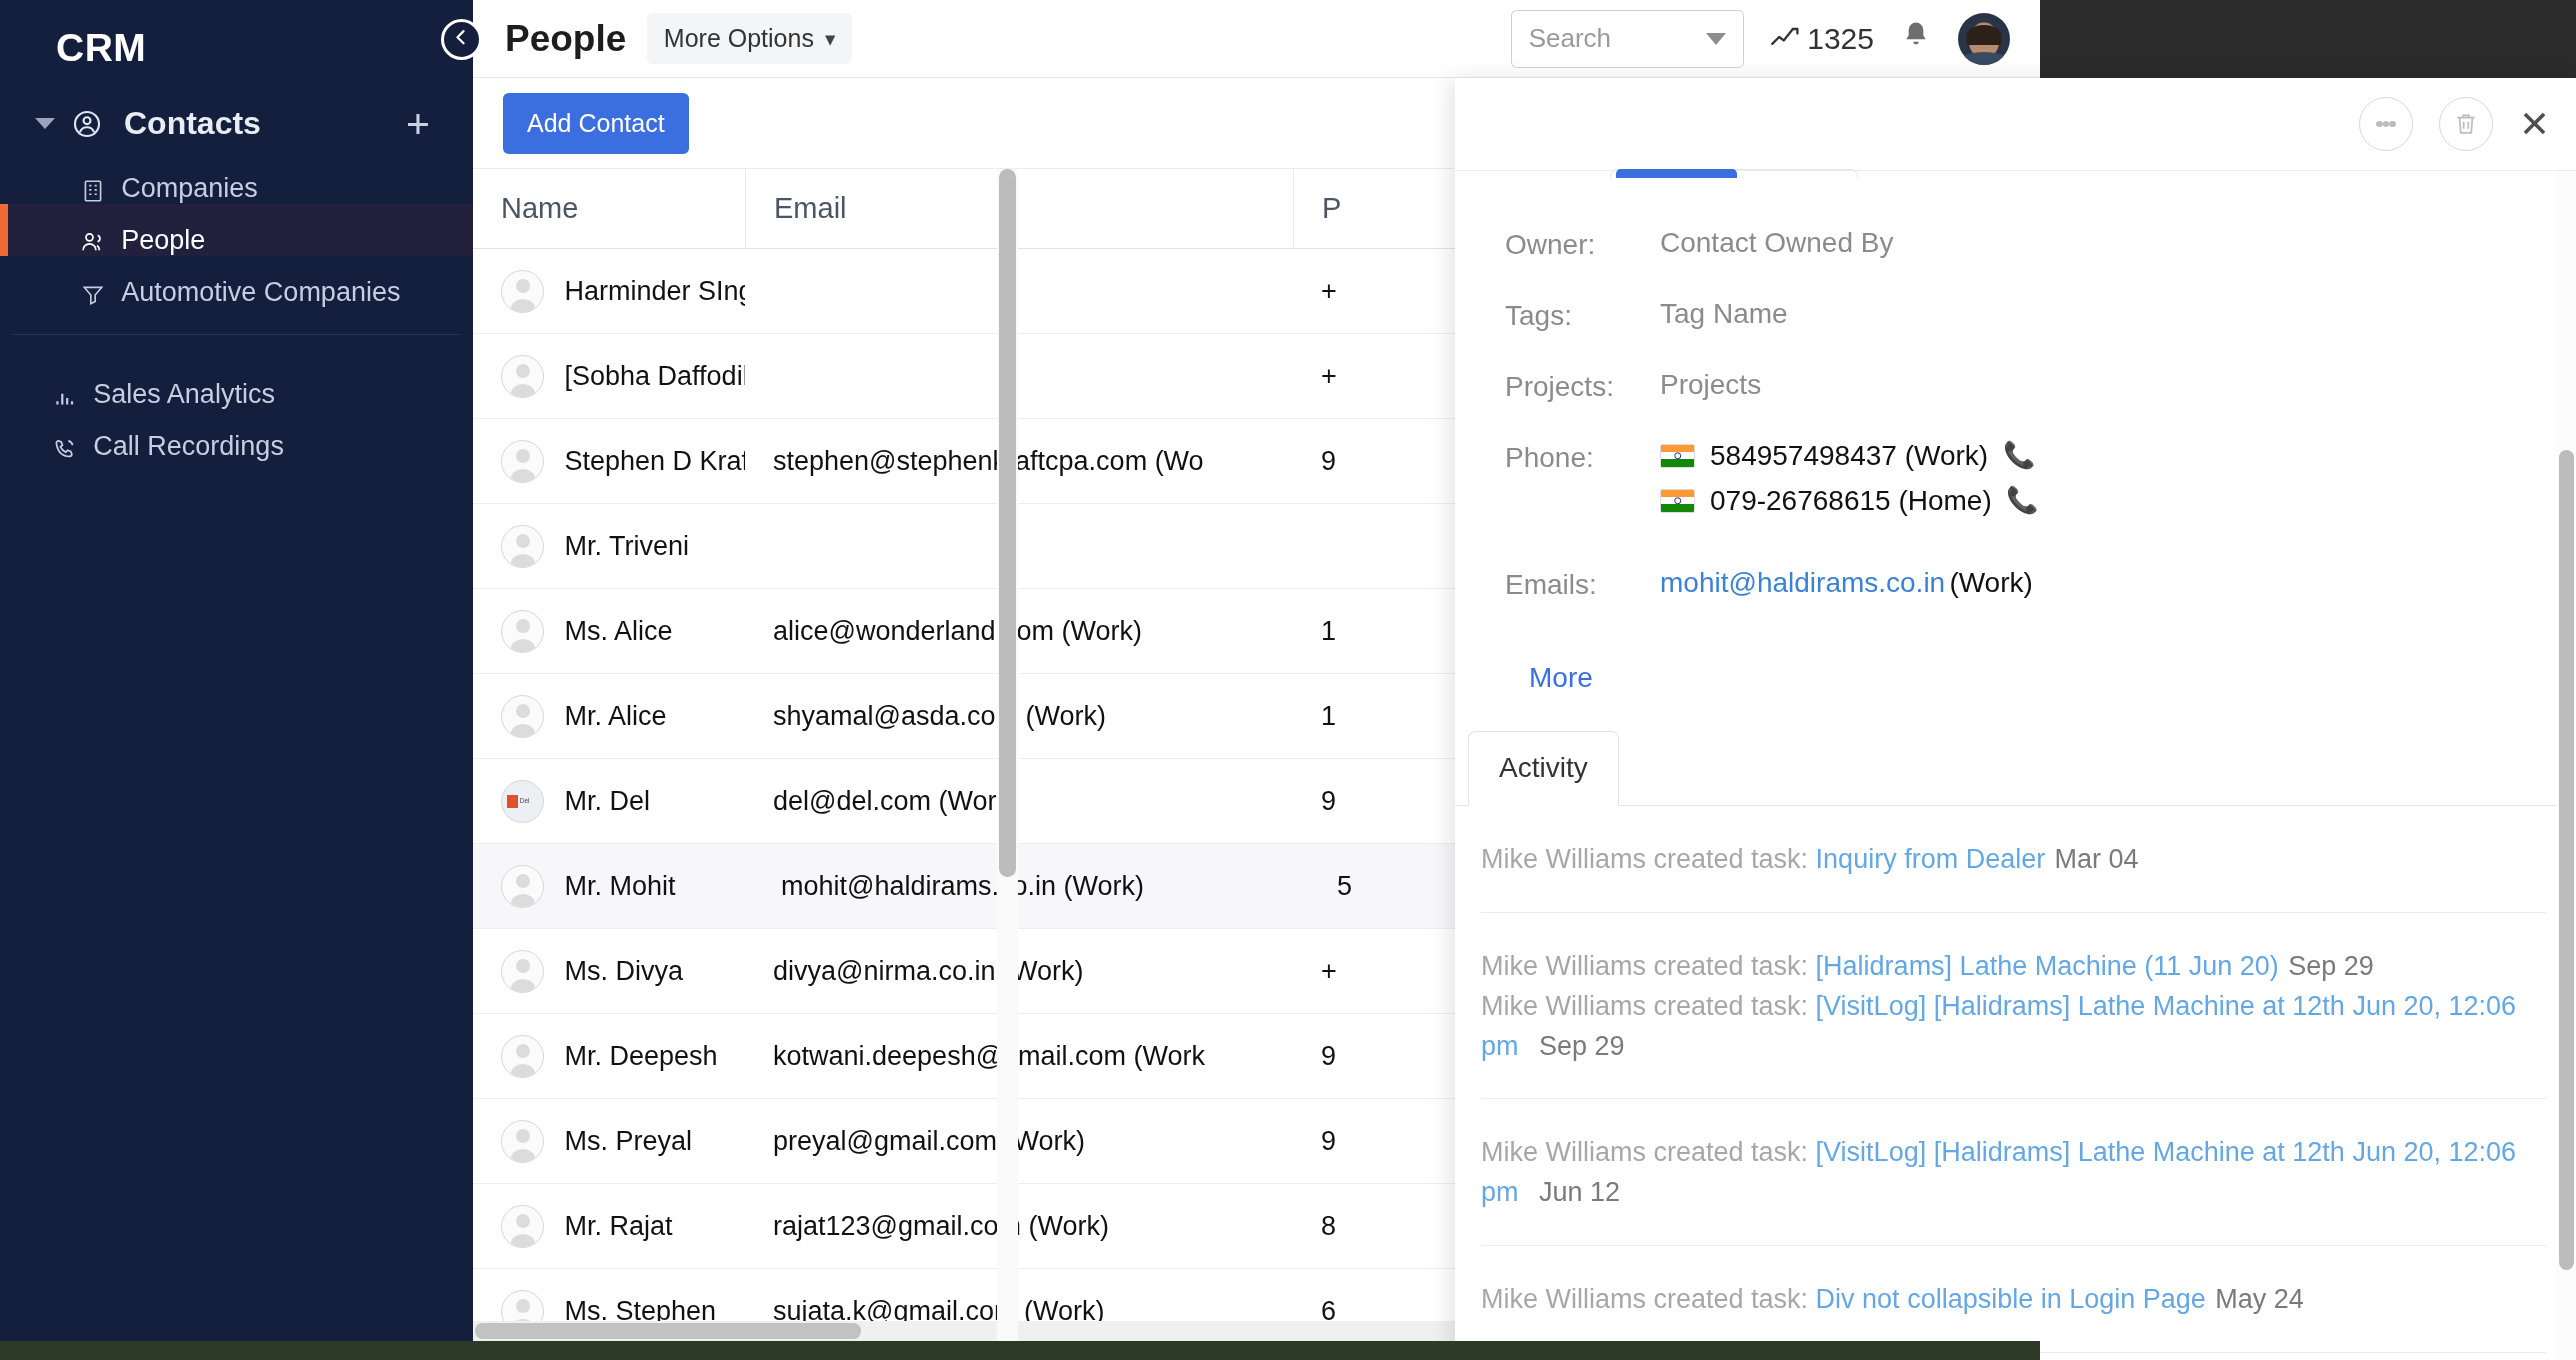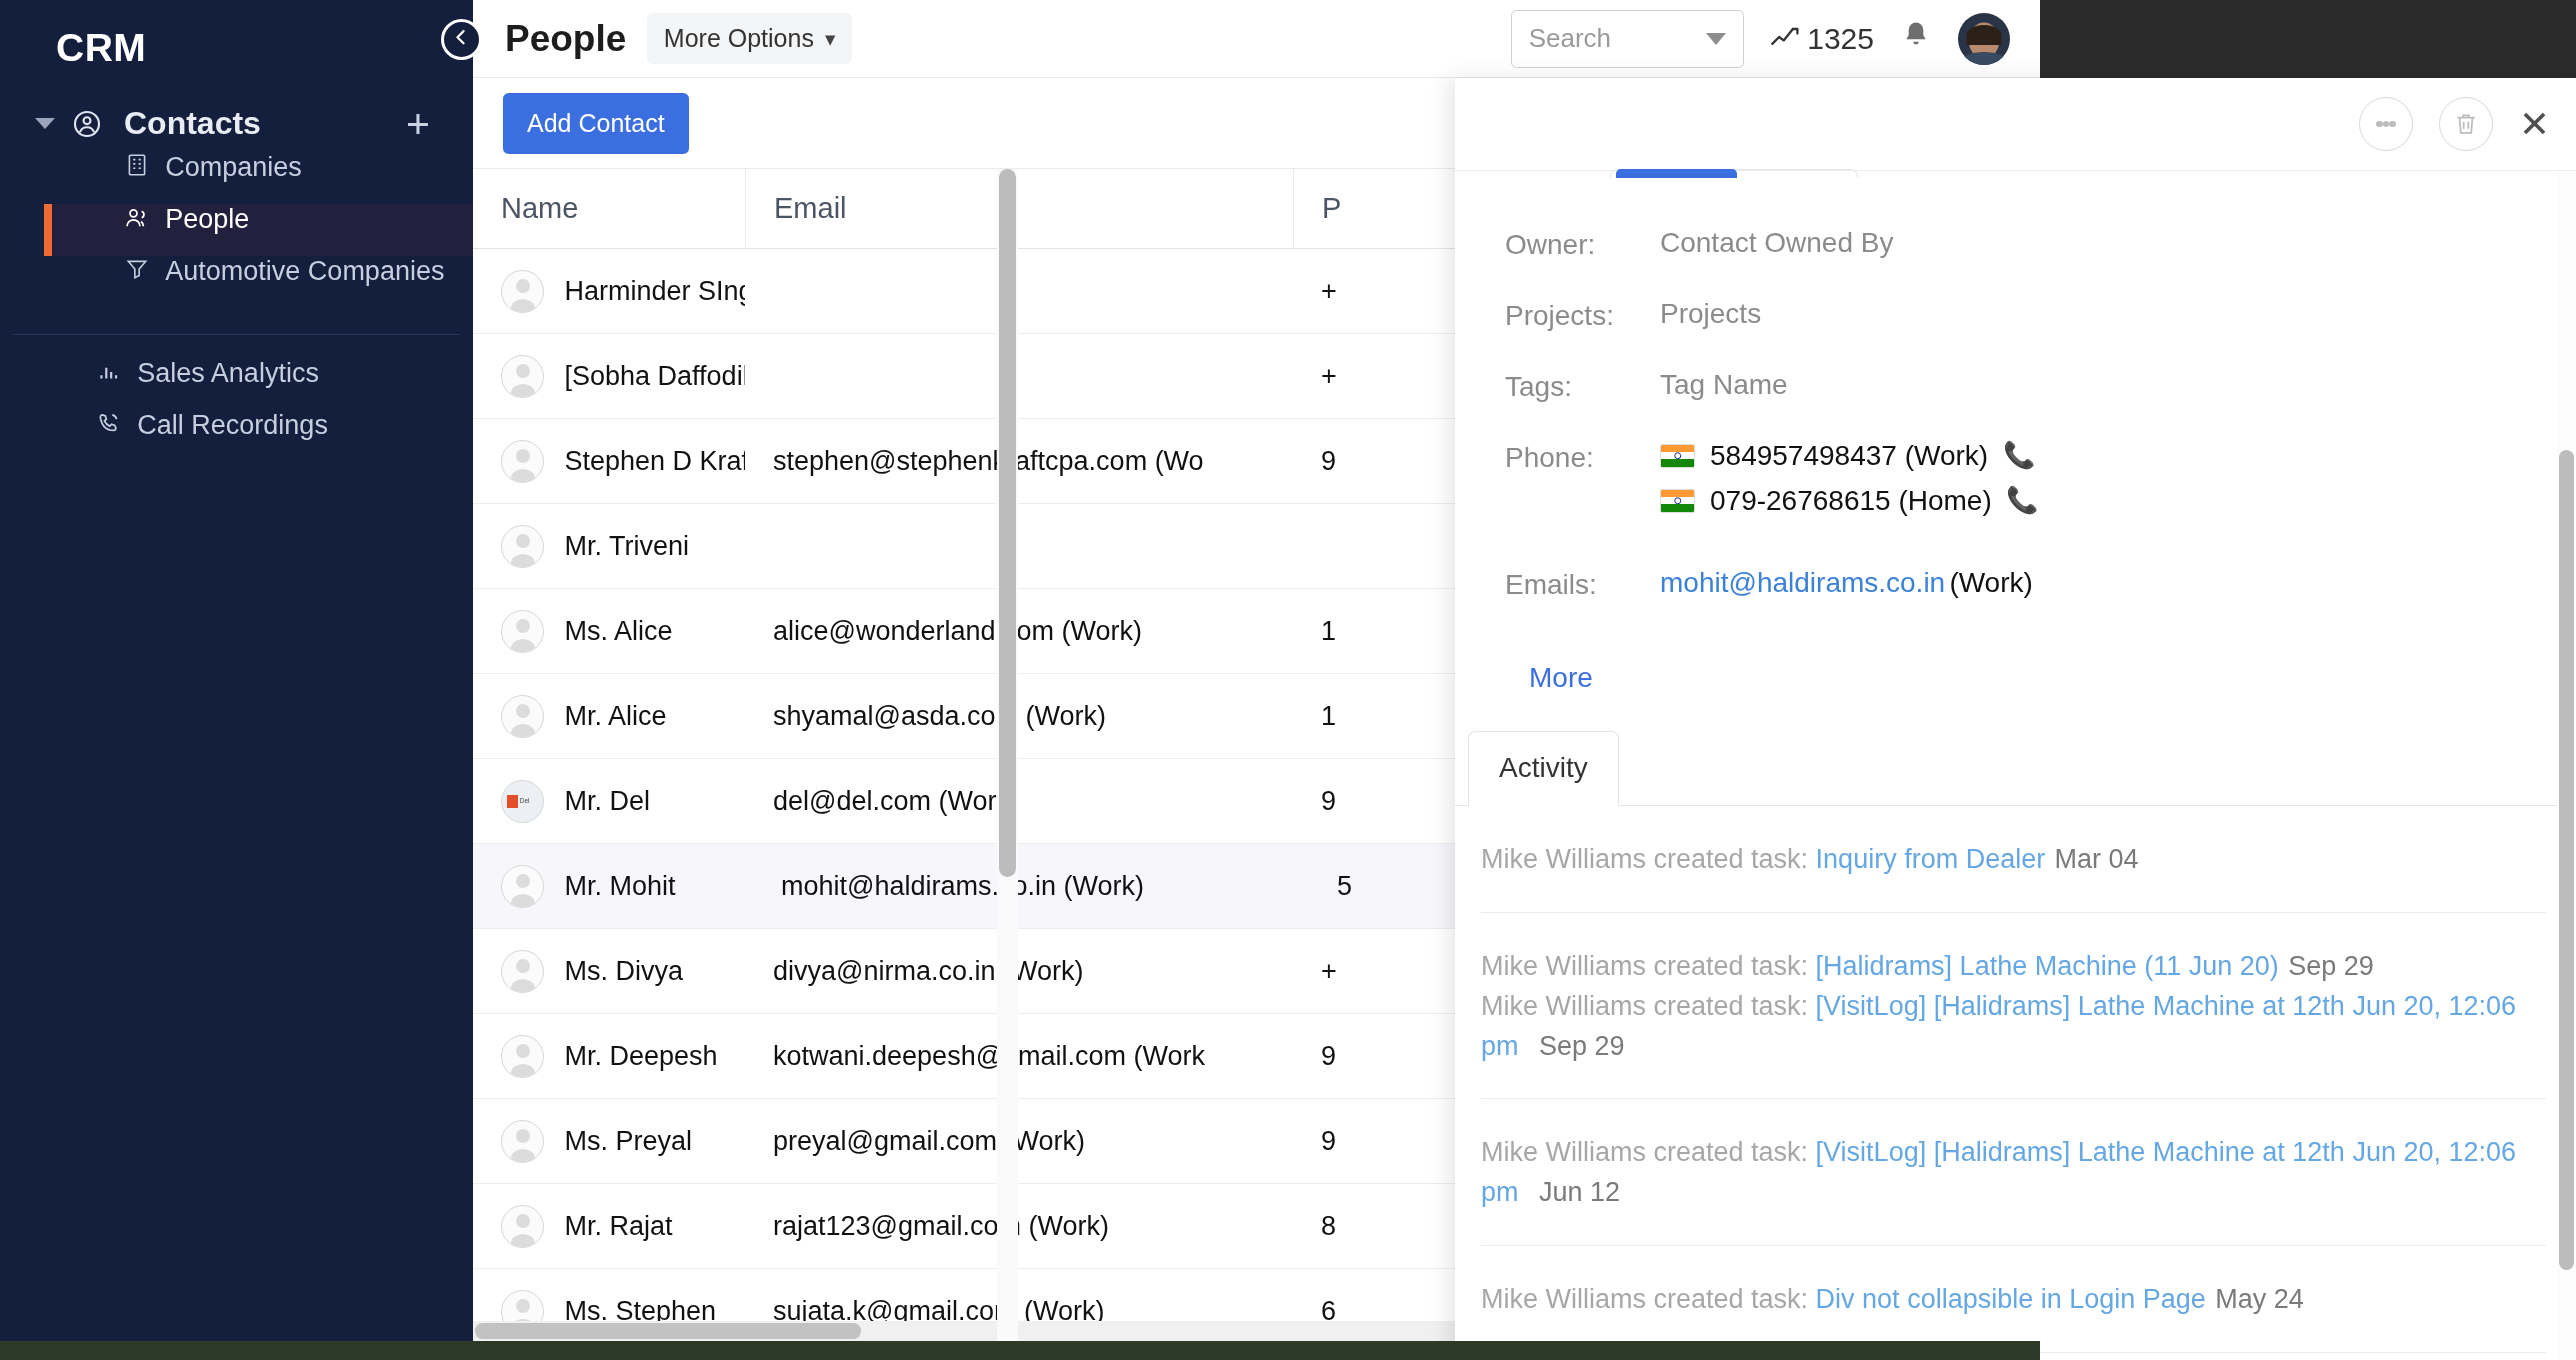--- a/index.html
+++ b/index.html
@@ -15,21 +15,21 @@
   .sidebar {
     position:absolute; left:0; top:0; width:473px; height:1341px;
     background:#141f3d; color:#d4dae6;
   }
   .sb-brand { font-size:39px; font-weight:bold; color:#ffffff; padding:26px 0 0 56px; letter-spacing:0.5px; }
   .sb-group { margin-top:26px; position:relative; display:flex; align-items:center; padding:9.3px 0 9.3px 35px; }
   .caret { width:0;height:0;border-left:10.2px solid transparent;border-right:10.2px solid transparent;border-top:11.2px solid #9aa5bb; margin-right:13px; }
   .sb-group-ico { width:37px; display:flex; justify-content:center; }
   .sb-group-label { font-size:32px; font-weight:bold; color:#e8ecf4; margin-left:19px; }
   .sb-plus { position:absolute; right:43px; top:50%; transform:translateY(-50%); font-size:41px; line-height:0.6; color:#c9d2e2; font-weight:300; cursor:pointer; }
-  .sb-item { position:relative; display:flex; align-items:flex-start; height:52px; padding-left:73px; cursor:pointer;margin-left:44px; }
+  .sb-item { position:relative; display:flex; align-items:flex-end; height:52px; padding-left:73px; cursor:pointer; }
   .sb-item .ico { width:39px; display:flex; align-items:center; justify-content:center; }
   .sb-item .lbl { font-size:27px; color:#c6cfe0; margin-left:9.3px; white-space:nowrap; }
   .sb-item.active { background:#22203c; }
   .sb-item.active .lbl { color:#ffffff; }
   .sb-item.active::before { content:""; position:absolute; left:0; top:0; bottom:0; width:7.5px; background:#f06a35; }
   .sb-divider { height:0.9px; background:#2a3556; margin:26px 13px 0 13px; }
   .sb-bottom { margin-top:24px; }
   .sb-bottom .sb-item { padding-left:45px; }
   .sb-bottom .sb-item .lbl { font-weight:normal; }
   .collapse-btn {
@@ -400,26 +400,26 @@
       </div>
       <div class="close-x">✕</div>
     </div>
 
     <div class="fields">
       <div class="frow">
         <div class="flabel">Owner:</div>
         <div class="fval">Contact Owned By</div>
       </div>
       <div class="frow">
+        <div class="flabel">Tags:</div>
+        <div class="fval">Tag Name</div>
+      </div>
+      <div class="frow">
         <div class="flabel">Projects:</div>
         <div class="fval">Projects</div>
-      </div>
-      <div class="frow">
-        <div class="flabel">Tags:</div>
-        <div class="fval">Tag Name</div>
       </div>
 
       <div class="frow">
         <div class="flabel">Phone:</div>
         <div id="phones">
             <div class="phone-line">
               <span class="flag">
                 <span class="s1"></span>
                 <span class="s2"></span>
                 <span class="s3"></span>

